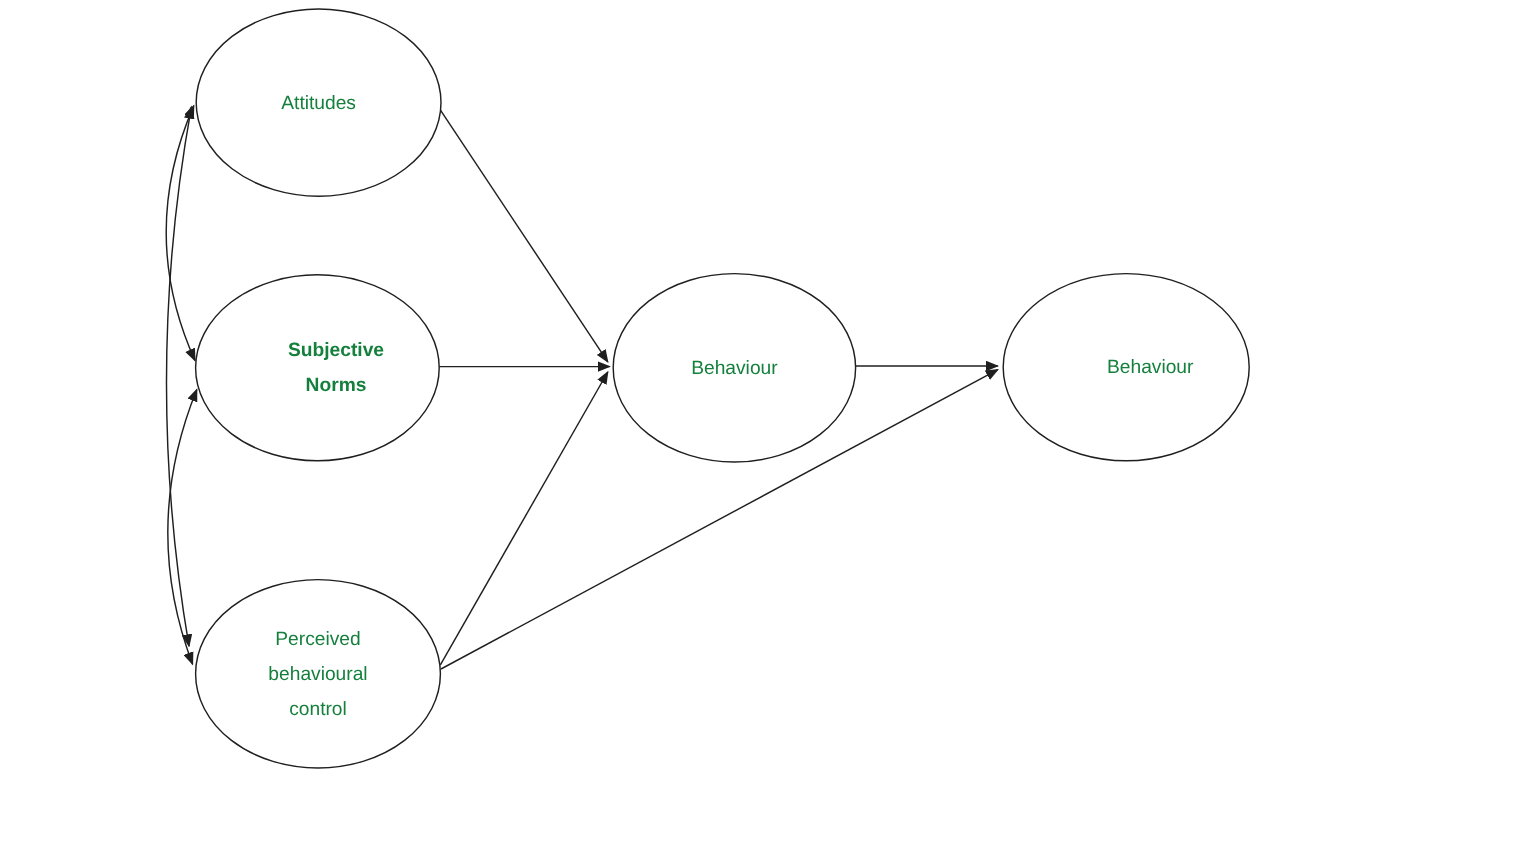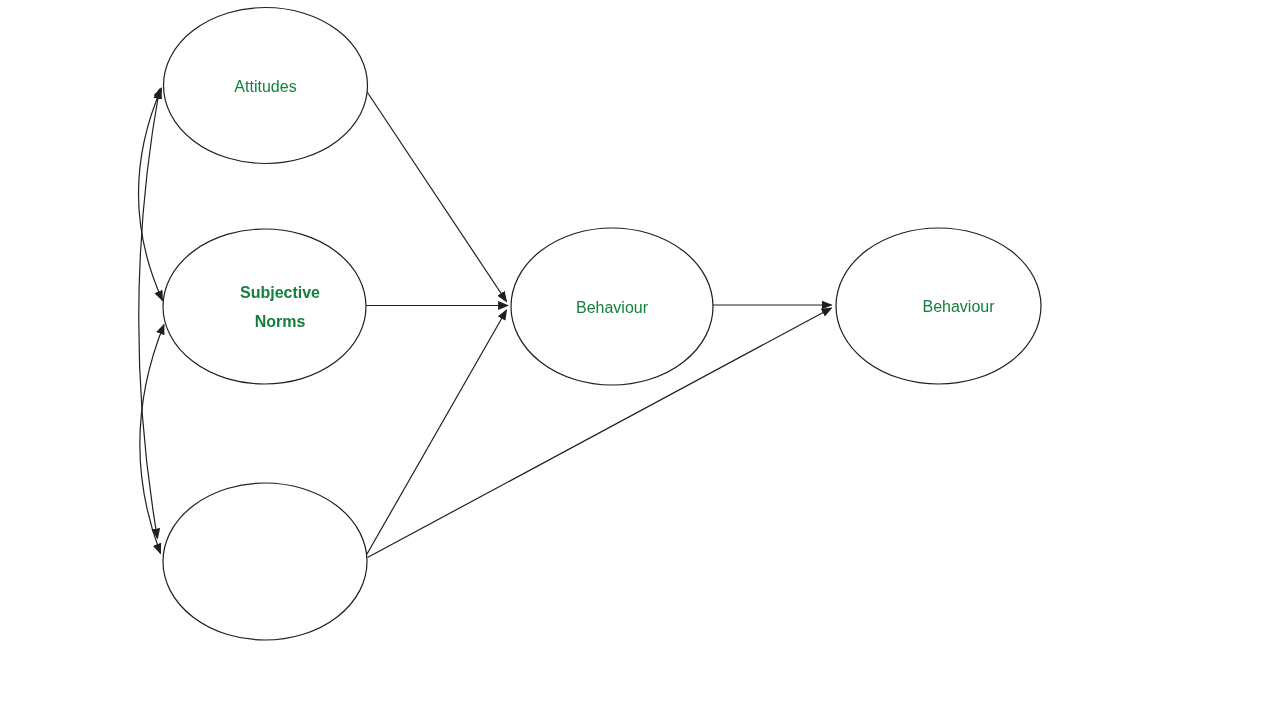--- a/index.html
+++ b/index.html
@@ -63,16 +63,19 @@
     <ellipse cx="265.5" cy="85.5" rx="102" ry="78"></ellipse>
     <ellipse cx="264.5" cy="306.5" rx="101.5" ry="77.5"></ellipse>
     <ellipse cx="265" cy="561.5" rx="102" ry="78.5"></ellipse>
     <ellipse cx="612" cy="306.5" rx="101" ry="78.5"></ellipse>
     <ellipse cx="938.5" cy="306" rx="102.5" ry="78"></ellipse>
   </svg>
 
   <div class="node-label" style="left:265.5px; top:85.5px;">Attitudes</div>
   <div class="node-label" style="left:280px; top:306.5px;font-weight:bold;">Subjective
 Norms</div>
+  <div class="node-label" style="left:265px; top:561.5px;">Perceived
+behavioural
+control</div>
   <div class="node-label" style="left:612px; top:306.5px;">Behaviour</div>
   <div class="node-label" style="left:938.5px; top:306px;margin-left:20px;">Behaviour</div>
 
 </div>
 
 </body></html>

